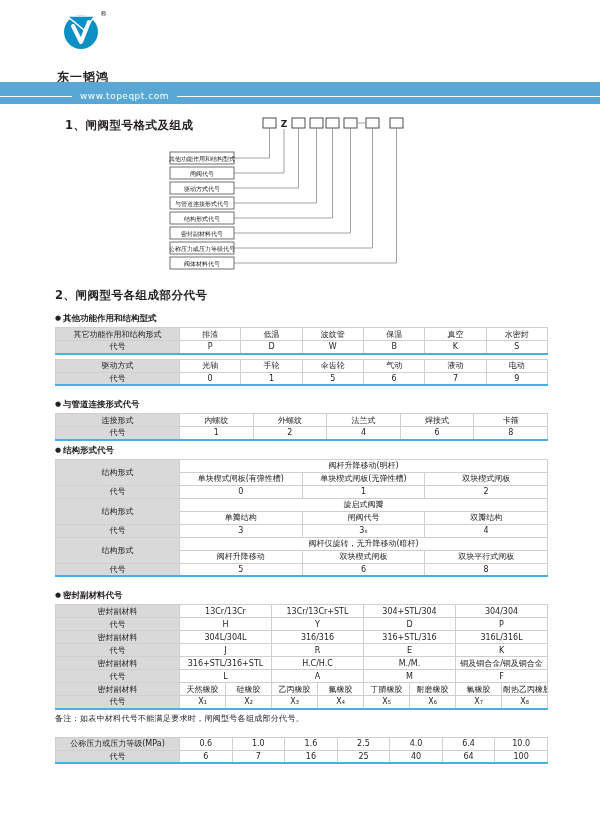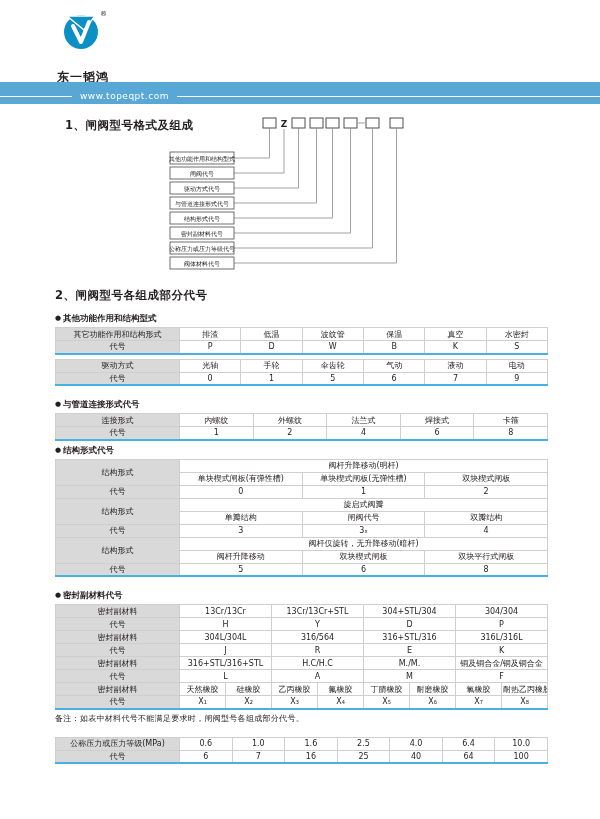--- a/index.html
+++ b/index.html
@@ -304,21 +304,21 @@
         <tr>
           <td class="hdr">代号</td>
           <td colspan="2">H</td>
           <td colspan="2">Y</td>
           <td colspan="2">D</td>
           <td colspan="2">P</td>
         </tr>
         <tr>
           <td class="hdr">密封副材料</td>
           <td colspan="2">304L/304L</td>
-          <td colspan="2">316/564</td>
+          <td colspan="2">316/316</td>
           <td colspan="2">316+STL/316</td>
           <td colspan="2">316L/316L</td>
         </tr>
         <tr>
           <td class="hdr">代号</td>
           <td colspan="2">J</td>
           <td colspan="2">R</td>
           <td colspan="2">E</td>
           <td colspan="2">K</td>
         </tr>

